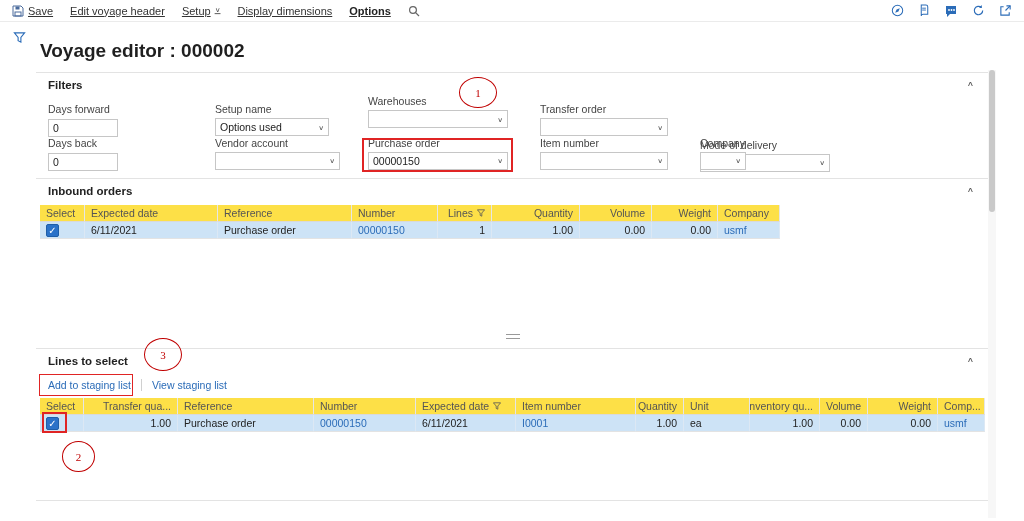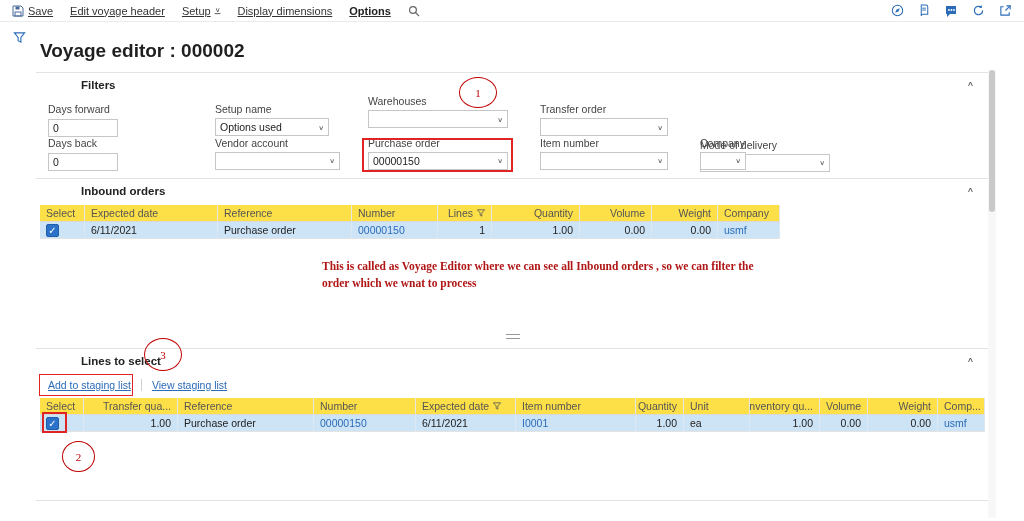--- a/index.html
+++ b/index.html
@@ -19,21 +19,21 @@
 
   
   .leftrail { position:absolute; top:22px; left:0; width:36px; bottom:0; background:#fff; }
   .rail-funnel { position:absolute; top:8px; left:13px; cursor:pointer; }
 
   
   .page-title { position:absolute; left:40px; top:40px; font-size:19px; font-weight:700; color:#1f1f1f; }
 
   
   .section { position:absolute; left:36px; width:952px; border-top:1px solid #e3e3e3; background:#fff; }
-  .section-head { position:absolute; top:6px; left:12px; font-size:11.5px; font-weight:700; color:#222;margin-left:33px; }
+  .section-head { position:absolute; top:6px; left:12px; font-size:11.5px; font-weight:700; color:#222; }
   .section-chev { position:absolute; top:5px; right:14px; font-size:10px; color:#555; cursor:pointer; transform:scaleY(.7); }
 
   #filters-section { top:72px; height:106px; }
   #inbound-section { top:178px; height:170px; }
   #lines-section   { top:348px; height:152px; }
   .bottom-line { position:absolute; left:36px; top:500px; width:952px; border-top:1px solid #e3e3e3; }
 
   
   .field { position:absolute; }
   .field .flabel { font-size:10.5px; color:#444; margin-bottom:3px; white-space:nowrap; }
@@ -60,21 +60,21 @@
   #lines-grid { left:4px; top:49px; width:945px; }
   #lines-grid .hrow, #lines-grid .drow { grid-template-columns:44px 94px 136px 102px 100px 120px 48px 66px 70px 48px 70px 47px; }
 
   .checkbox { width:13px; height:13px; background:#2b72c8; border:1px solid #1f5ea8; border-radius:2px;
               color:#fff; font-size:10px; line-height:11px; text-align:center; cursor:pointer; }
 
   .funnel-small { margin-left:4px; flex:0 0 auto; }
 
   
   .actions-row { position:absolute; top:28px; left:8px; display:flex; align-items:center; font-size:10.5px; }
-  .action-link { color:#2b6cb8; cursor:pointer; padding:2px 4px;text-decoration:underline; }
+  .action-link { color:#2b6cb8; cursor:pointer; padding:2px 4px; }
   .action-sep { width:1px; height:12px; background:#d0d0d0; margin:0 6px; }
 
   
   .resize-handle { position:absolute; left:470px; top:155px; width:14px; height:5px;
                    border-top:1px solid #999; border-bottom:1px solid #999; cursor:row-resize; }
 
   .vscroll { position:absolute; right:28px; top:70px; width:8px; height:448px; background:#f7f7f7; }
   .vscroll-thumb { position:absolute; top:0; left:1px; width:6px; height:142px; background:#c9c9c9; border-radius:3px; cursor:grab; }
 
   
@@ -340,20 +340,19 @@
 
   <div class="bottom-line"></div>
 
   <div class="vscroll" style="right:28px;">
     <div class="vscroll-thumb"></div>
   </div>
 
   <div class="overlay">
     <div class="red-box" style="left:362px; top:138px; width:151px; height:34px;"></div>
     <div class="red-circle" style="left:459px; top:77px; width:38px; height:31px;">1</div>
-    <div class="red-note">This is called as Voyage Editor where we can see all Inbound orders , so we can filter the order which we wnat to process</div>
     <div class="red-circle" style="left:144px; top:338px; width:38px; height:33px;">3</div>
     <div class="red-box" style="left:39px; top:374px; width:94px; height:22px; border-width:1.5px;"></div>
     <div class="red-box" style="left:42px; top:412px; width:25px; height:21px;"></div>
     <div class="red-circle" style="left:62px; top:441px; width:33px; height:31px;">2</div>
   </div>
 
 </div>
 
 </body></html>

